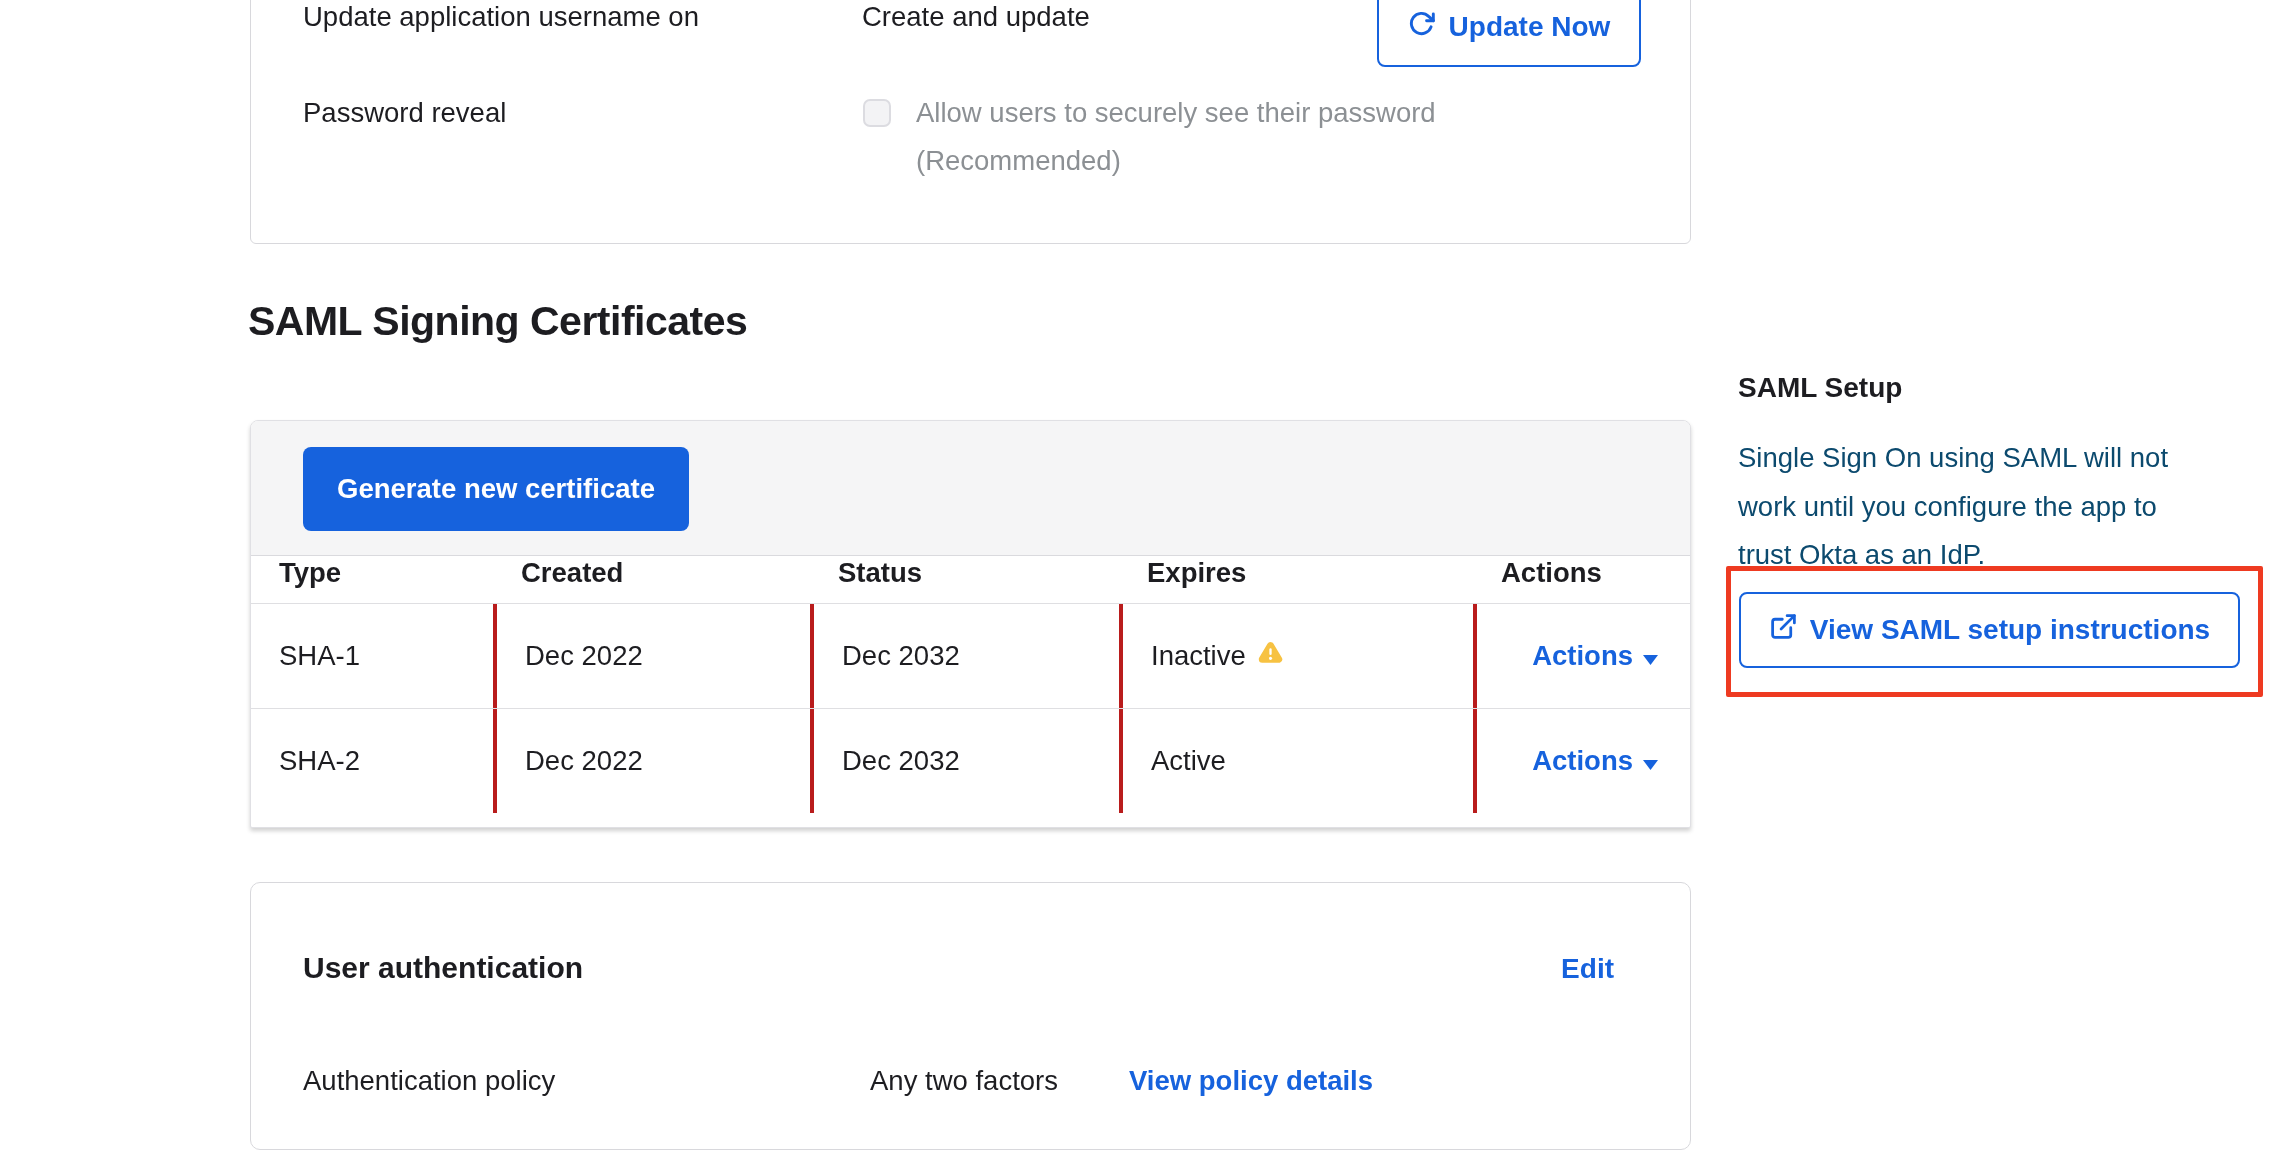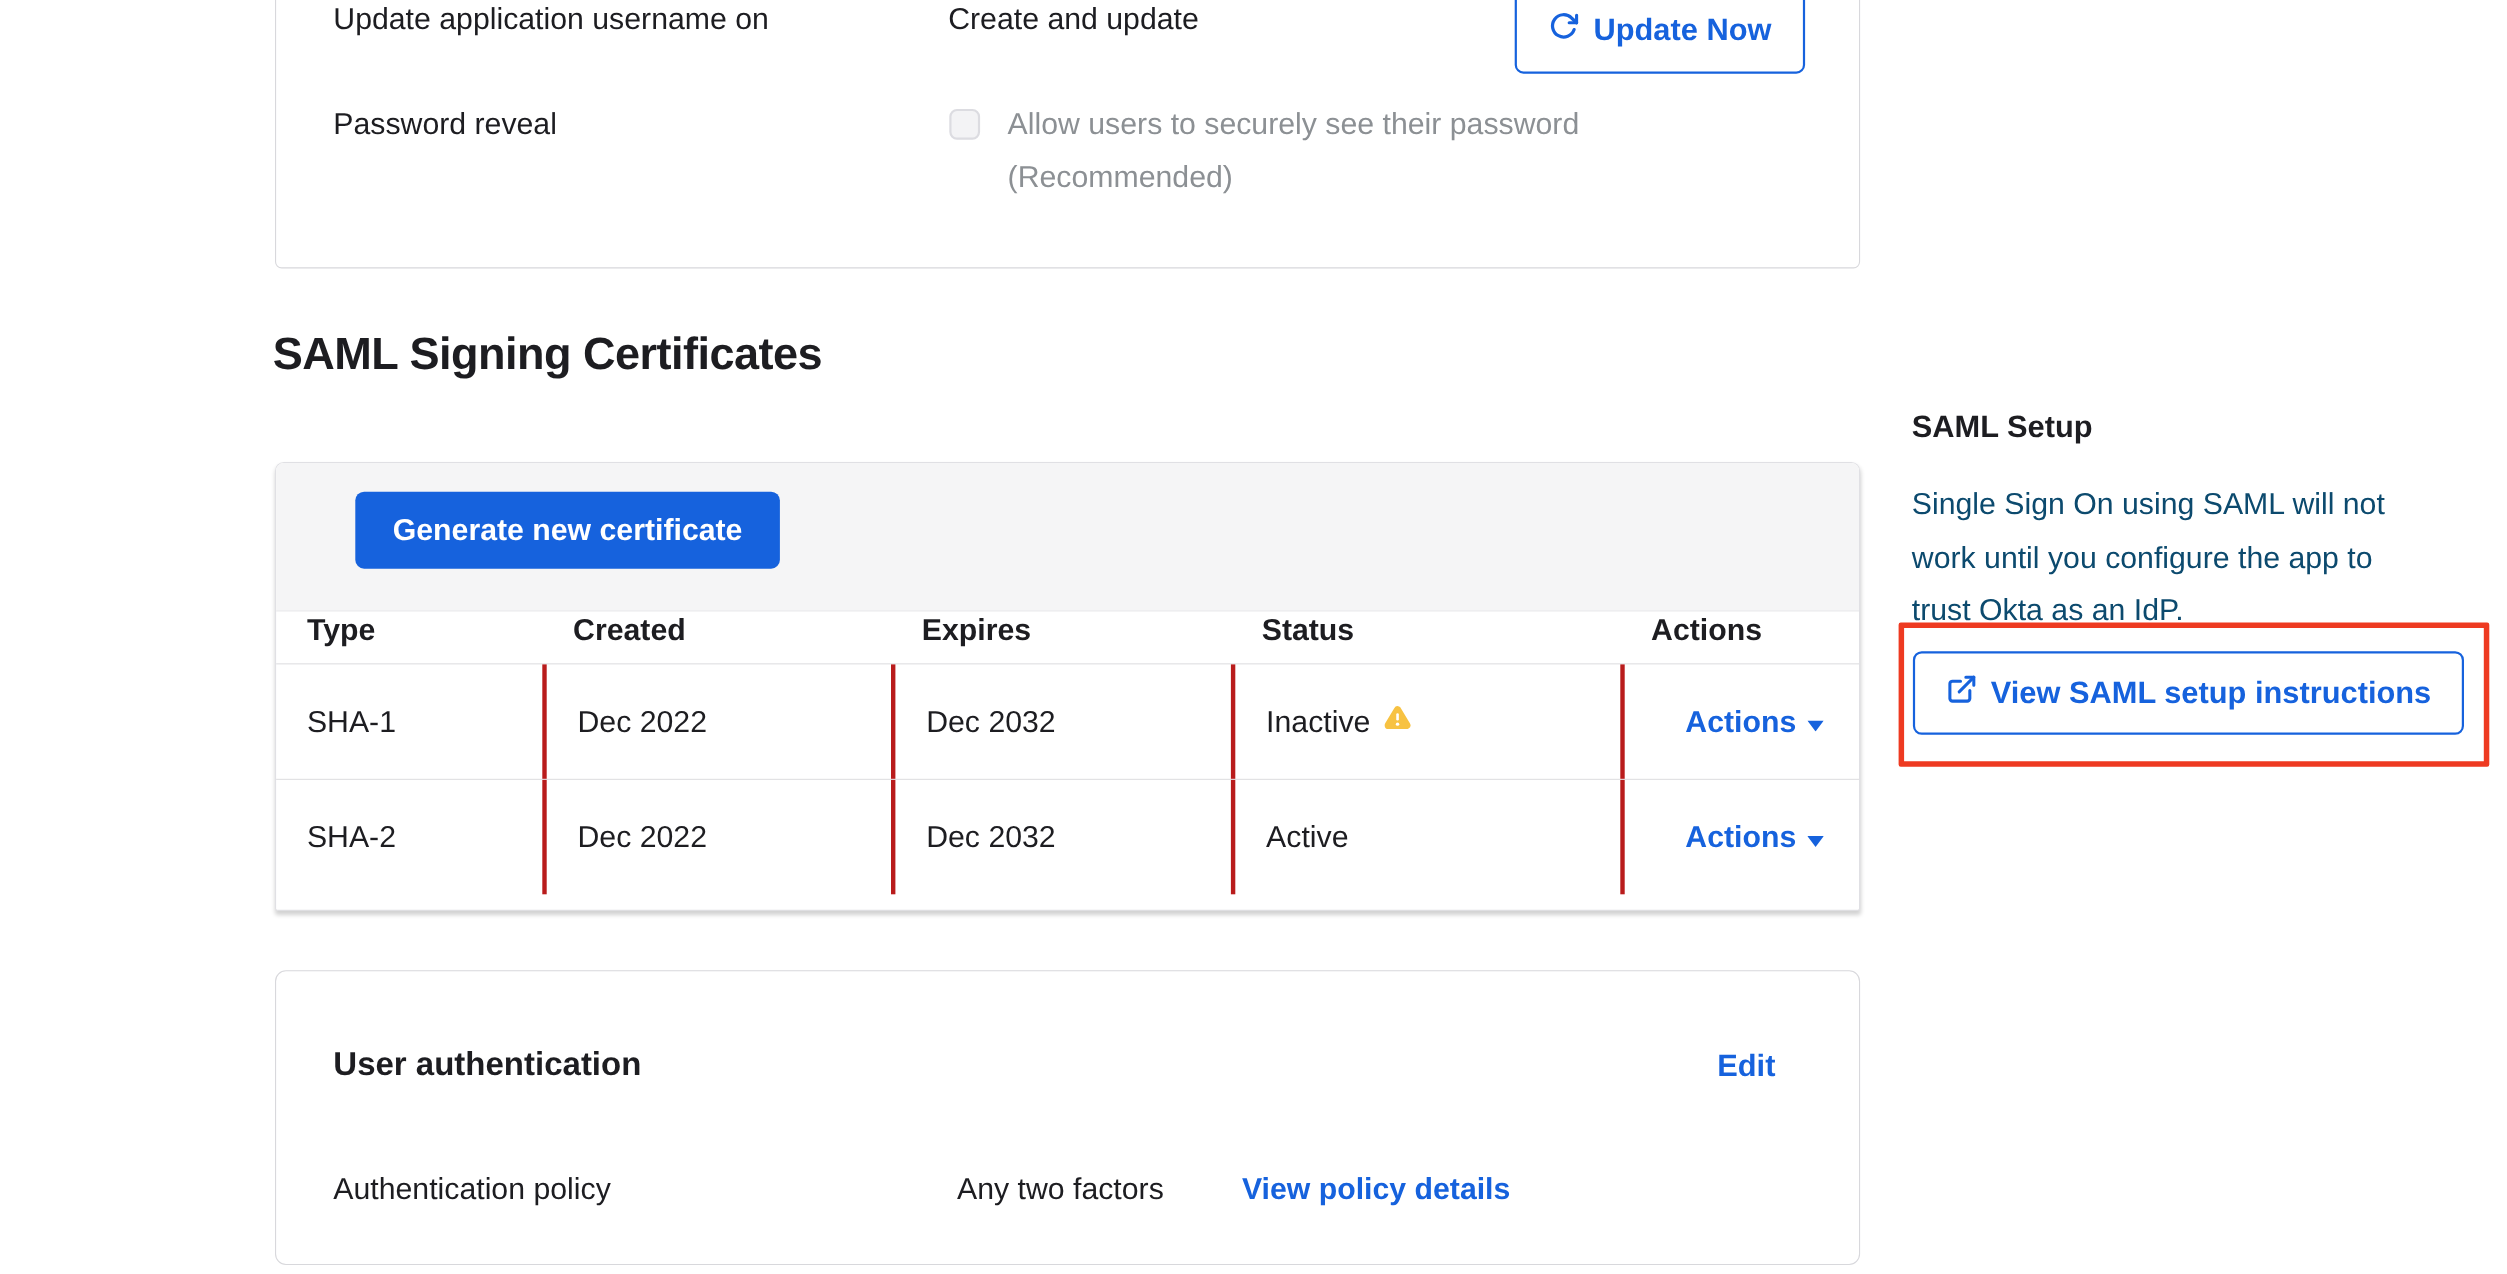--- a/index.html
+++ b/index.html
@@ -41,24 +41,24 @@
     background:#fff; border:1px solid #e0e0e4;
     border-radius:8px 8px 2px 2px;
     box-shadow:0 3px 4px rgba(0,0,0,0.18);
   }
   .grey-band {
     position:absolute; left:0; top:0; right:0; height:135px;
     background:#f5f5f6; border-bottom:1px solid #dadade;
     border-radius:7px 7px 0 0;
   }
   .primary-btn {
-    position:absolute; left:52px; top:26px; width:386px; height:70px;
+    position:absolute; left:52px; top:26px; width:386px; height:84px;
     background:#1662dd; border:none; border-radius:8px;
     color:#ffffff; font-weight:bold; font-size:27.5px;
-    font-family:"Liberation Sans", sans-serif; cursor:pointer;margin-left:20px;
+    font-family:"Liberation Sans", sans-serif; cursor:pointer;
   }
   .cert-table { position:absolute; left:0; top:121px; right:0; }
   .tr { display:grid; grid-template-columns:242px 317px 309px 354px 219px; }
   .tr.head { height:61px; }
   .tr.data { height:105px; border-top:1px solid #dfdfe2; }
   .td, .th {
     display:flex; align-items:center; padding-left:28px;
     font-size:27.5px; color:#1d1d21; overflow:hidden;
   }
   .th { font-weight:bold; }
@@ -124,22 +124,22 @@
   <h1 class="abs h1">SAML Signing Certificates</h1>
 
   <div class="abs cert-card">
     <div class="grey-band"></div>
     <button class="primary-btn">Generate new certificate</button>
 
     <div class="cert-table">
       <div class="tr head">
         <div class="th">Type</div>
         <div class="th">Created</div>
+        <div class="th">Status</div>
         <div class="th">Expires</div>
-        <div class="th">Status</div>
         <div class="th">Actions</div>
       </div>
 
       <div class="tr data">
         <div class="td">SHA-1</div>
         <div class="td">Dec 2022</div>
         <div class="td">Dec 2032</div>
         <div class="td">
           <span>Inactive</span>
           <span class="icon warn-icon">

